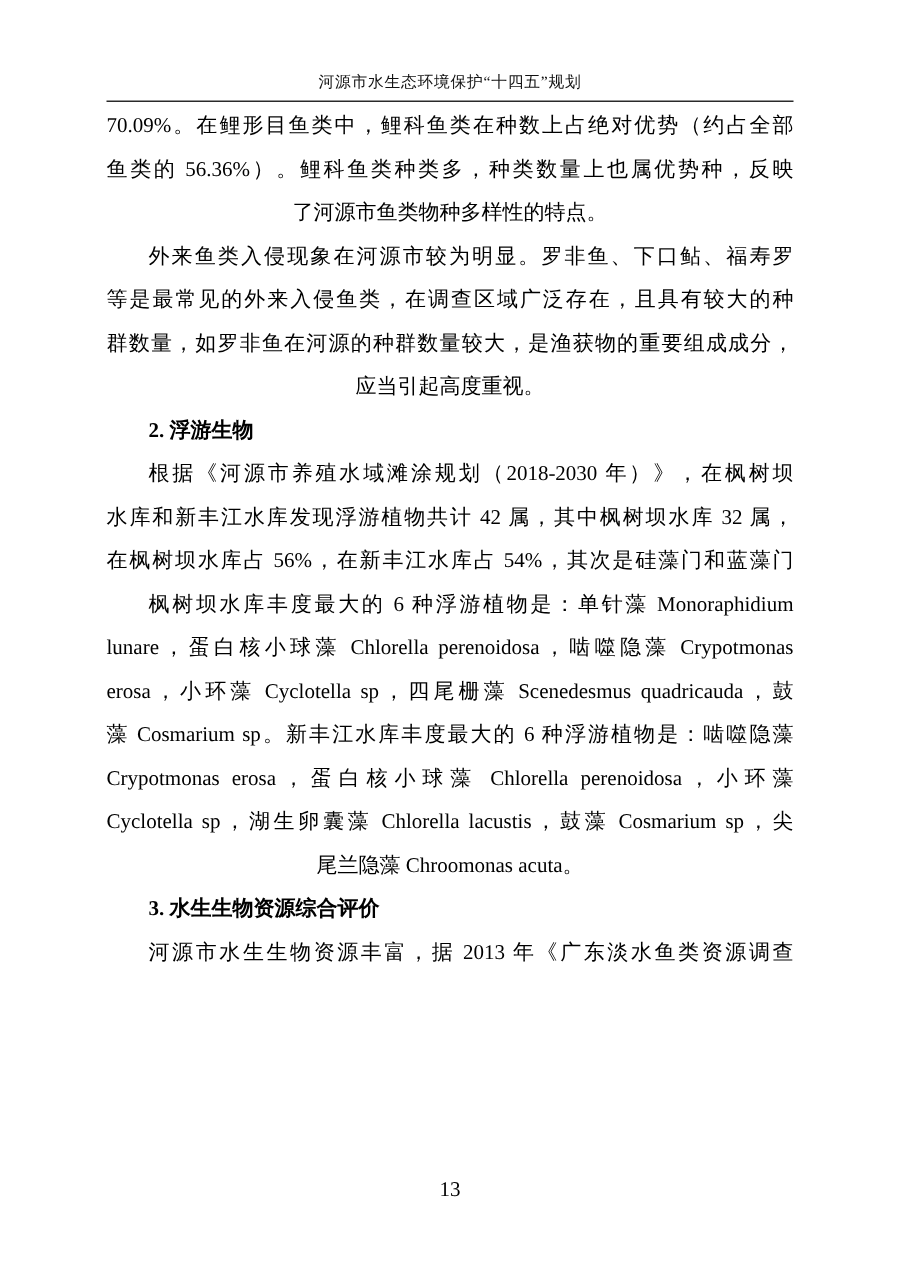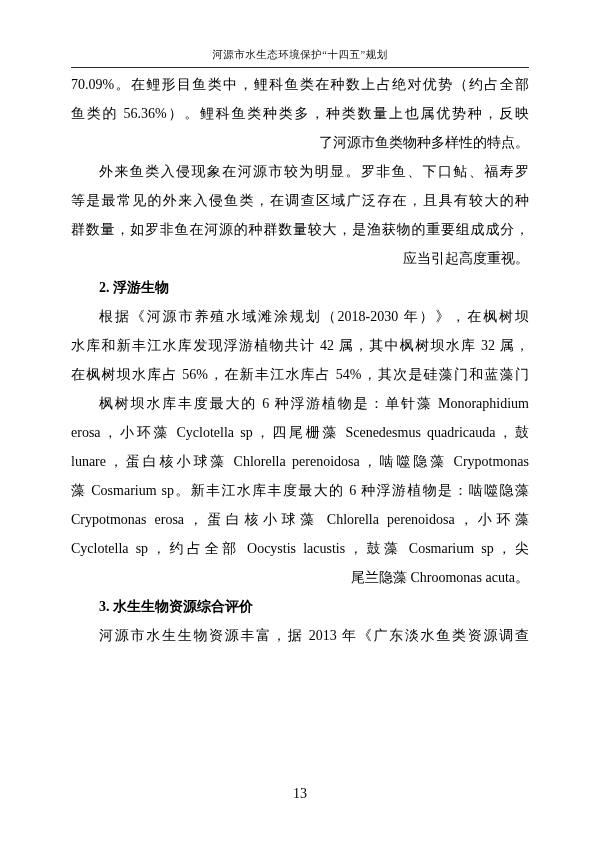--- a/index.html
+++ b/index.html
@@ -34,21 +34,21 @@
   .doc-body {
     position: absolute;
     top: 70px;
     left: 66px;
     right: 66px;
     font-size: 14px;
   }
   .line {
     height: 29px;
     line-height: 29px;
-    text-align: right;
+    text-align: center;
     overflow: visible;
   }
   .line.j {
     text-align: justify;
     text-align-last: justify;
     text-justify: inter-character;
   }
   .line.ind { text-indent: 2em; }
   .line.h { font-weight: bold; text-align: left; text-align-last: left; }
   .footer {
@@ -76,25 +76,25 @@
     <div class="line">了河源市鱼类物种多样性的特点。</div>
     <div class="line j ind">外来鱼类入侵现象在河源市较为明显。罗非鱼、下口鲇、福寿罗</div>
     <div class="line j">等是最常见的外来入侵鱼类，在调查区域广泛存在，且具有较大的种</div>
     <div class="line j">群数量，如罗非鱼在河源的种群数量较大，是渔获物的重要组成成分，</div>
     <div class="line">应当引起高度重视。</div>
     <div class="line h ind">2. 浮游生物</div>
     <div class="line j ind">根据《河源市养殖水域滩涂规划（2018-2030 年）》，在枫树坝</div>
     <div class="line j">水库和新丰江水库发现浮游植物共计 42 属，其中枫树坝水库 32 属，</div>
     <div class="line j">在枫树坝水库占 56%，在新丰江水库占 54%，其次是硅藻门和蓝藻门</div>
     <div class="line j ind">枫树坝水库丰度最大的 6 种浮游植物是：单针藻 Monoraphidium</div>
+    <div class="line j">lunare，蛋白核小球藻 Chlorella perenoidosa，啮噬隐藻 Crypotmonas</div>
     <div class="line j">erosa，小环藻 Cyclotella sp，四尾栅藻 Scenedesmus quadricauda，鼓</div>
-    <div class="line j">lunare，蛋白核小球藻 Chlorella perenoidosa，啮噬隐藻 Crypotmonas</div>
     <div class="line j">藻 Cosmarium sp。新丰江水库丰度最大的 6 种浮游植物是：啮噬隐藻</div>
     <div class="line j">Crypotmonas erosa，蛋白核小球藻 Chlorella perenoidosa，小环藻</div>
-    <div class="line j">Cyclotella sp，约占全部 Oocystis lacustis，鼓藻 Cosmarium sp，尖</div>
+    <div class="line j">Cyclotella sp，湖生卵囊藻 Chlorella lacustis，鼓藻 Cosmarium sp，尖</div>
     <div class="line">尾兰隐藻 Chroomonas acuta。</div>
     <div class="line h ind">3. 水生生物资源综合评价</div>
     <div class="line j ind">河源市水生生物资源丰富，据 2013 年《广东淡水鱼类资源调查</div>
   </div>
 
   <div class="footer">
     <span>13</span>
   </div>
 
 </div>

